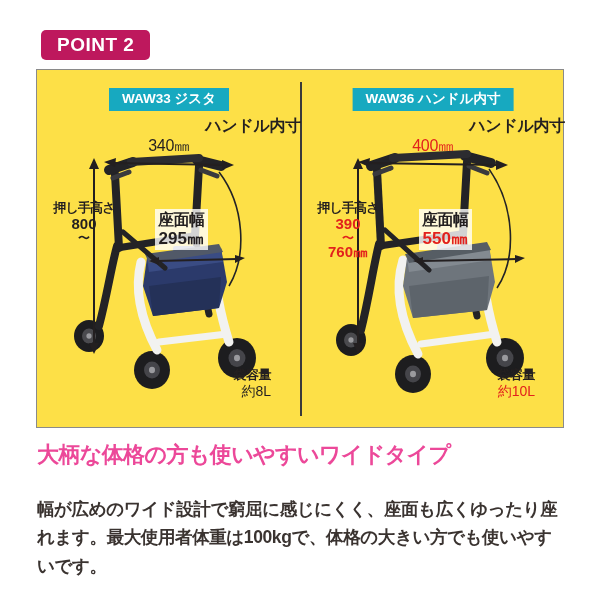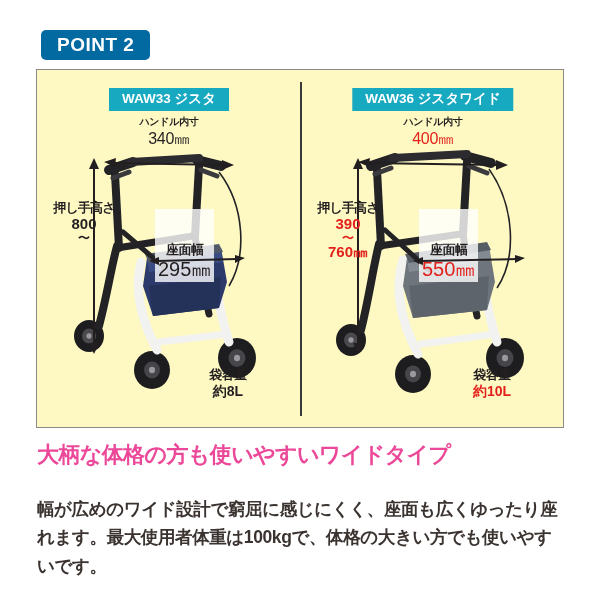--- a/index.html
+++ b/index.html
@@ -14,39 +14,39 @@
     color: #231f20;
     overflow: hidden;
     position: relative;
   }
 
   
   .point-badge {
     position: absolute;
     left: 41px;
     top: 30px;
-    background: #0369a1;
+    background: #be185d;
     color: #ffffff;
     font-size: 19px;
     font-weight: bold;
     letter-spacing: 0.5px;
     padding: 5px 16px 6px 16px;
     border-radius: 5px;
     line-height: 1;
   }
 
   
   .compare-card {
     position: absolute;
     left: 36px;
     top: 69px;
     width: 528px;
     height: 359px;
     border: 1.5px solid #8a8a8a;
-    background: #fef9c3;
+    background: #fde047;
     box-sizing: border-box;
   }
   .card-divider {
     position: absolute;
     left: 263px;
     top: 12px;
     width: 1.5px;
     height: 334px;
     background: #3a3a3a;
   }
@@ -77,25 +77,26 @@
 
   
   .top-dim {
     position: absolute;
     top: 46px;
     left: 0;
     width: 100%;
     text-align: center;
   }
   .top-dim .dim-label {
-    font-size: 10px;
+    font-size: 16px;
     font-weight: bold;
     letter-spacing: -0.3px;
     line-height: 1.25;
     color: #231f20;
+    text-align: right;
   }
   .top-dim .dim-value {
     font-size: 16px;
     font-weight: normal;
     letter-spacing: -0.3px;
     line-height: 1.2;
   }
   .val-black { color: #231f20; }
   .val-red   { color: #e2211c; }
 
@@ -140,56 +141,55 @@
   
   .seat-dim {
     position: absolute;
     top: 139px;
     left: 118px;
     background: rgba(255,255,255,0.80);
     padding: 1px 3px;
     text-align: center;
   }
   .seat-dim .dim-label {
-    font-size: 13px;
+    font-size: 16px;
     font-weight: bold;
     letter-spacing: -0.5px;
     line-height: 1.2;
     white-space: nowrap;
-    margin-top: 32px;
   }
   .seat-dim .dim-value {
-    font-size: 20px;
-    font-weight: normal;
+    font-size: 17px;
+    font-weight: bold;
     line-height: 1.15;
   }
   .seat-arrow {
     position: absolute;
     top: 182px;
     left: 112px;
   }
 
   
   .bag-dim {
     position: absolute;
     top: 297px;
     left: 148px;
-    text-align: center;
+    text-align: right;
     width: 86px;
   }
   .bag-dim .dim-label {
     font-size: 13px;
     font-weight: bold;
     letter-spacing: -0.5px;
     line-height: 1.25;
     white-space: nowrap;
   }
   .bag-dim .dim-value {
     font-size: 14px;
-    font-weight: bold;
+    font-weight: normal;
     line-height: 1.2;
   }
 
   
   .walker-wrap {
     position: absolute;
     top: 66px;
     left: 50%;
     transform: translateX(-50%);
     width: 200px;
@@ -318,21 +318,21 @@
     </div>
 
     <div class="bag-dim">
       <div class="dim-label">袋容量</div>
       <div class="dim-value val-black">約8L</div>
     </div>
   </div>
 
   <div class="panel panel-right">
 
-    <div class="product-band">WAW36 ジスタワイド</div>
+    <div class="product-band">WAW36 ハンドル内寸</div>
 
     <div class="walker-wrap">
       <svg class="walker-svg" viewBox="0 0 200 270" xmlns="http://www.w3.org/2000/svg" aria-hidden="true">
 
         <ellipse cx="18" cy="204" rx="15" ry="16" fill="#1d1d1f"></ellipse>
         <ellipse cx="18" cy="204" rx="7" ry="7.5" fill="#4a4a4e"></ellipse>
         <ellipse cx="18" cy="204" rx="2.6" ry="2.8" fill="#9a9a9e"></ellipse>
 
         <ellipse cx="172" cy="222" rx="19" ry="20" fill="#1d1d1f"></ellipse>
         <ellipse cx="172" cy="222" rx="8.5" ry="9" fill="#45454a"></ellipse>

